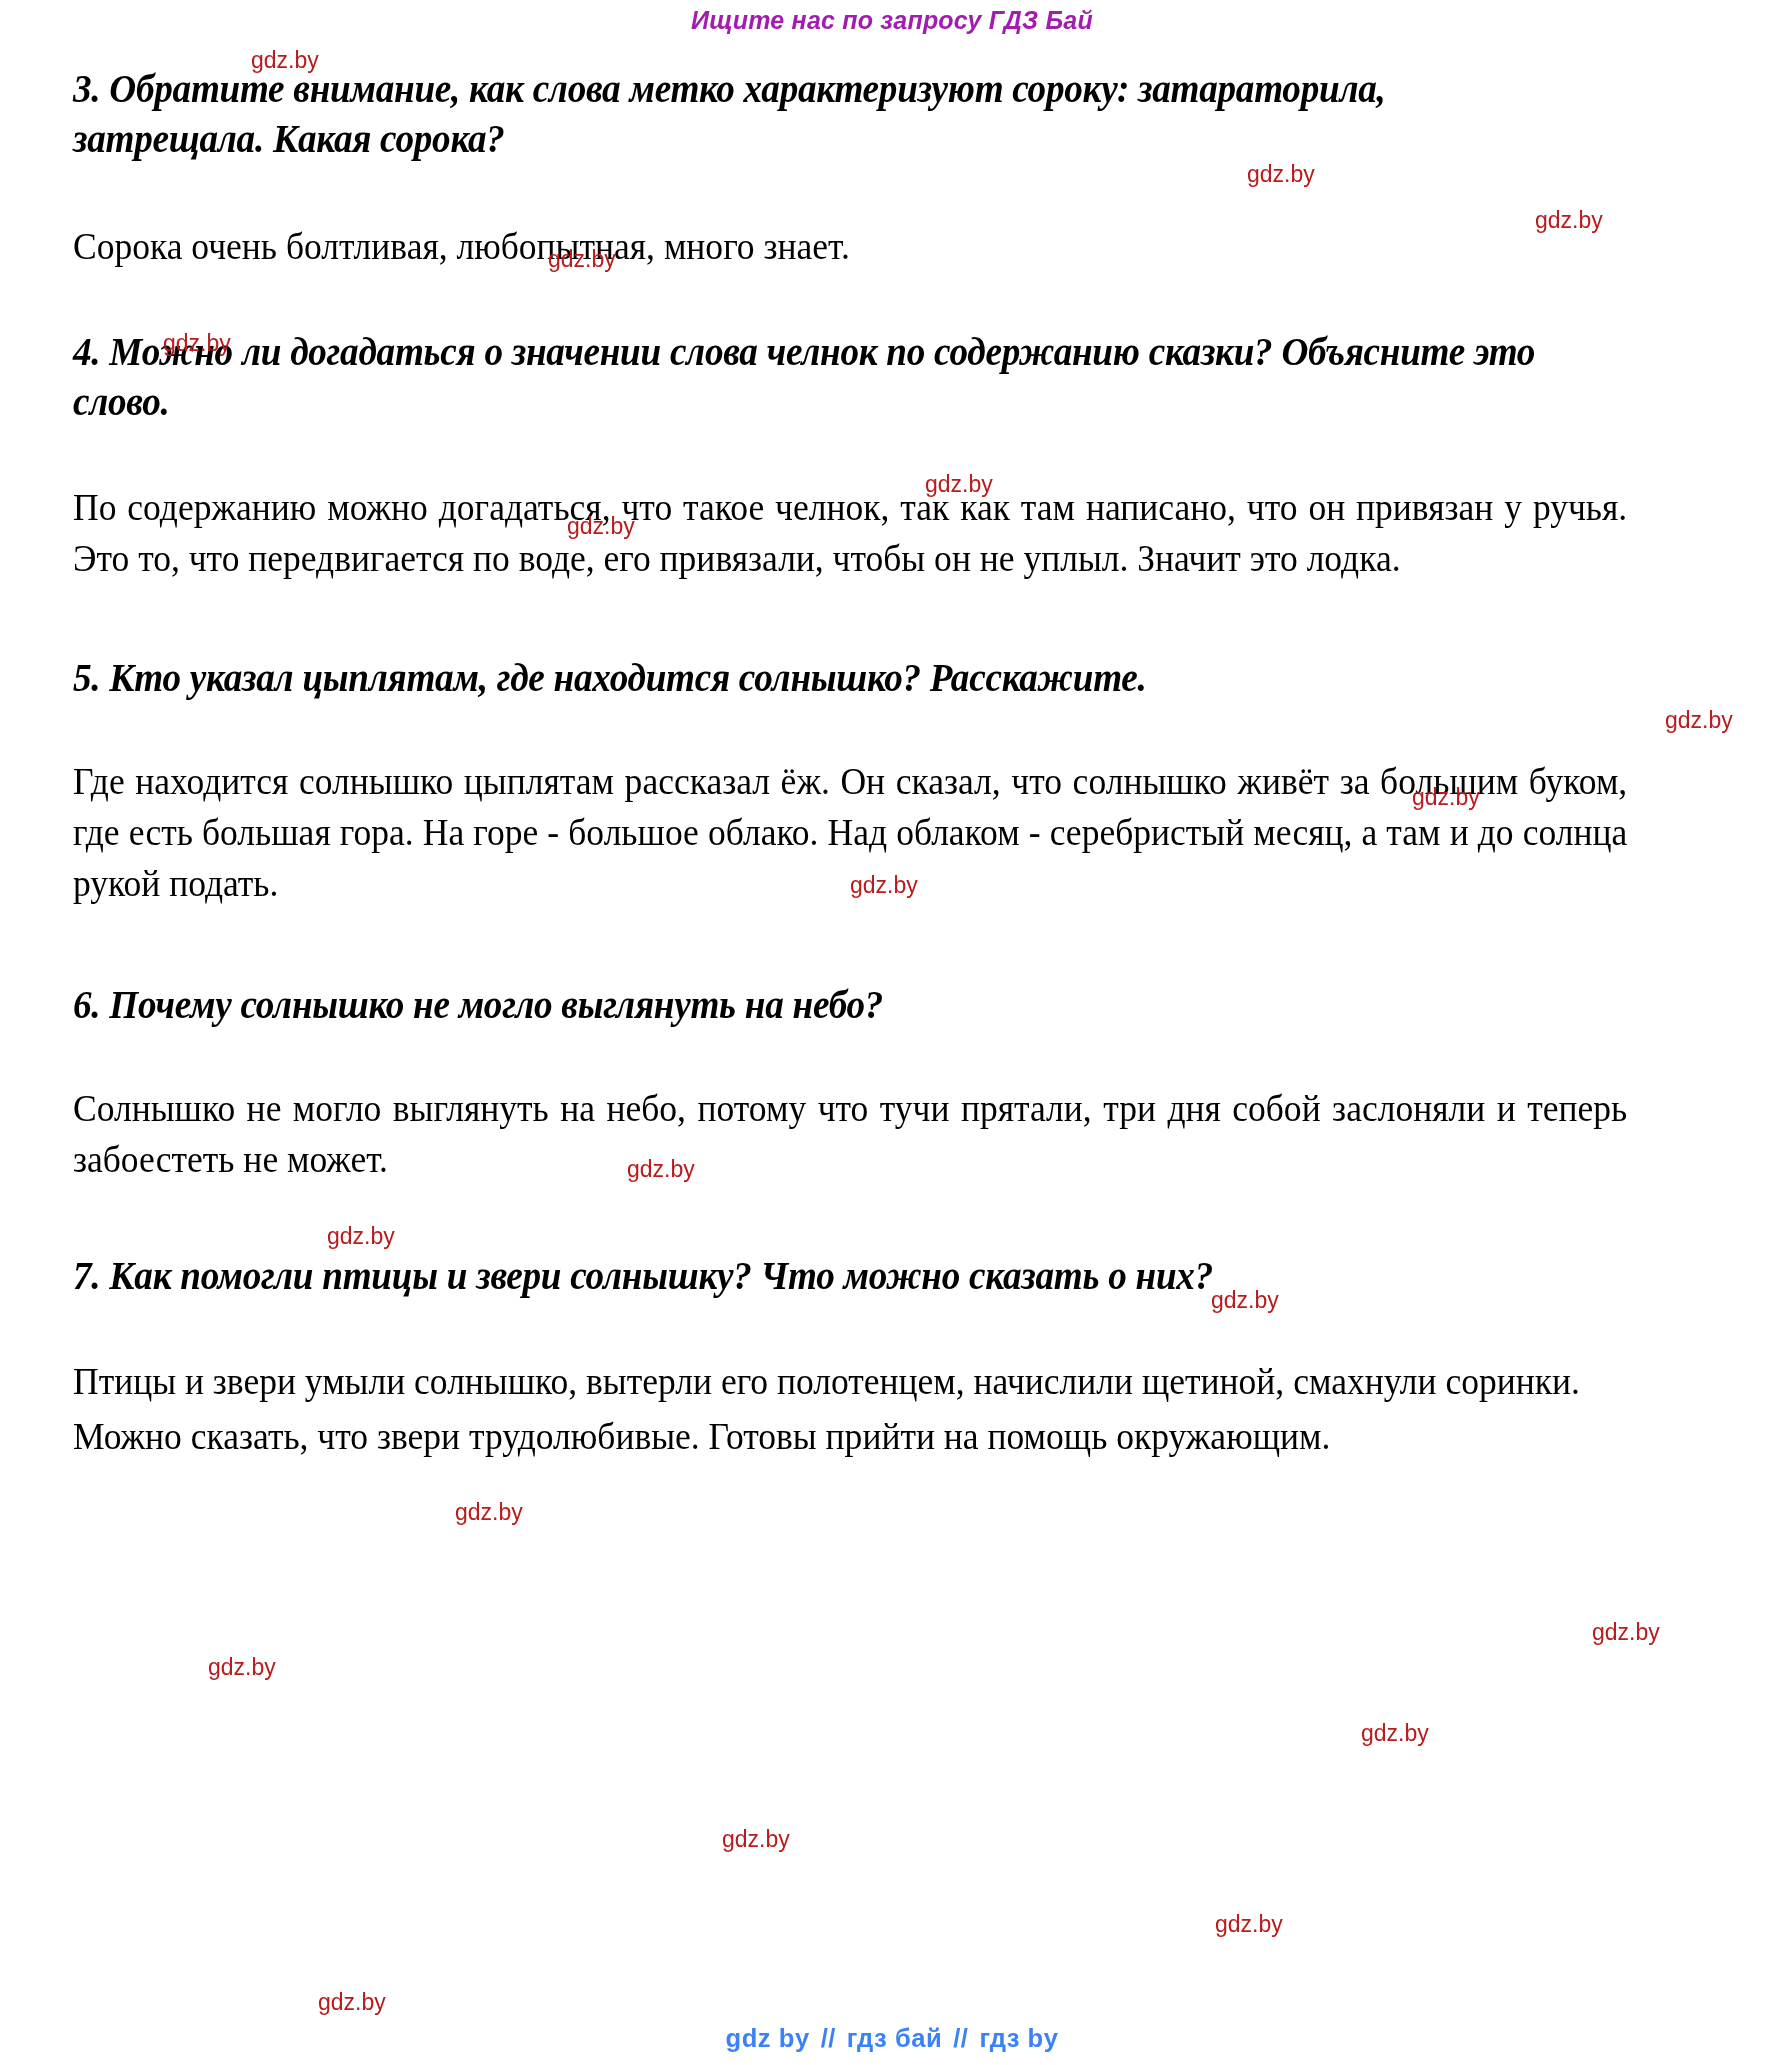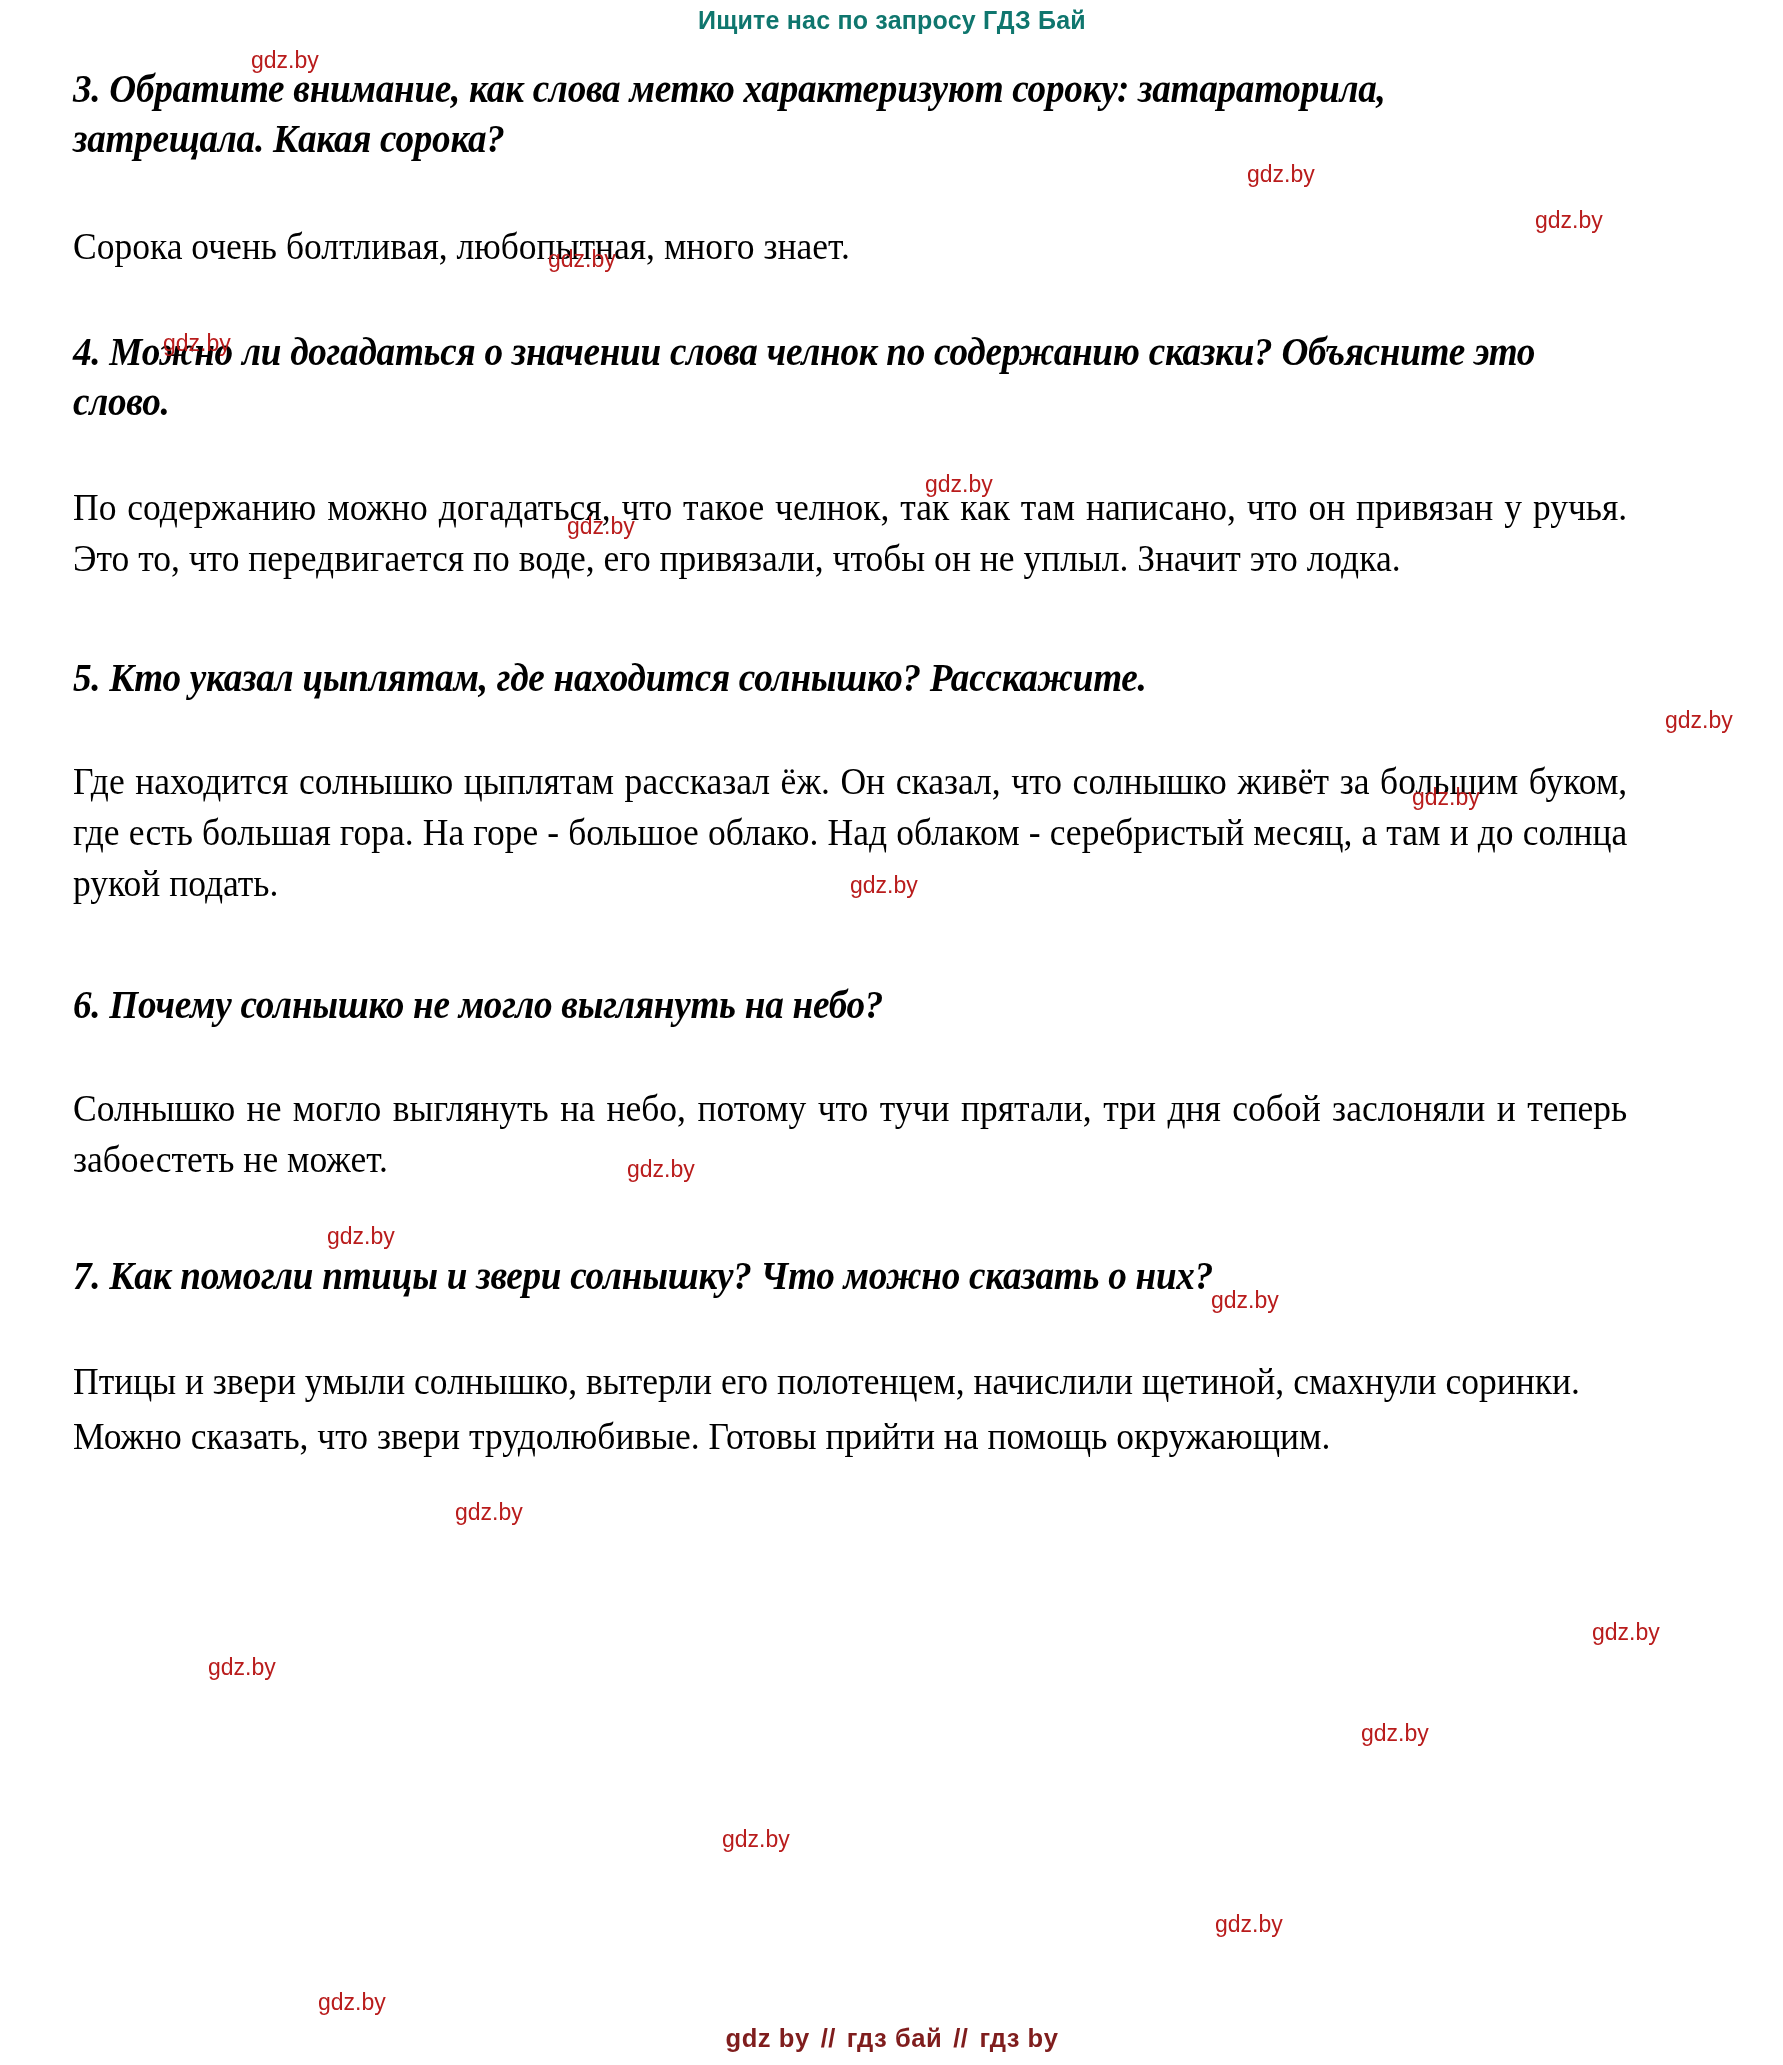--- a/index.html
+++ b/index.html
@@ -109,21 +109,21 @@
     letter-spacing: 0.5px;
     z-index: 6;
   }
   .footer span { margin: 0 5.5px; }
 </style>
 </head>
 <body>
 
 <div class="page">
 
-  <div class="promo-banner" style="color: #0f766e;">Ищите нас по запросу ГДЗ Бай</div>
+  <div class="promo-banner" style="color: #a21caf; font-style: italic;">Ищите нас по запросу ГДЗ Бай</div>
 
   <div class="content">
 
     <div class="qhead blk-q3">3. Обратите внимание, как слова метко характеризуют сороку: затараторила, затрещала. Какая сорока?</div>
     <div class="answer blk-a3 noj">Сорока очень болтливая, любопытная, много знает.</div>
 
     <div class="qhead blk-q4">4. Можно ли догадаться о значении слова челнок по содержанию сказки? Объясните это слово.</div>
     <div class="answer blk-a4">По содержанию можно догадаться, что такое челнок, так как там написано, что он привязан у ручья. Это то, что передвигается по воде, его привязали, чтобы он не уплыл. Значит это лодка.</div>
 
     <div class="qhead blk-q5">5. Кто указал цыплятам, где находится солнышко? Расскажите.</div>
@@ -154,16 +154,16 @@
       <div class="wm" style="left: 1211px; top: 1288px;">gdz.by</div>
       <div class="wm" style="left: 455px; top: 1500px;">gdz.by</div>
       <div class="wm" style="left: 1592px; top: 1620px;">gdz.by</div>
       <div class="wm" style="left: 208px; top: 1655px;">gdz.by</div>
       <div class="wm" style="left: 1361px; top: 1721px;">gdz.by</div>
       <div class="wm" style="left: 722px; top: 1827px;">gdz.by</div>
       <div class="wm" style="left: 1215px; top: 1912px;">gdz.by</div>
       <div class="wm" style="left: 318px; top: 1990px;">gdz.by</div>
     </div>
 
-  <div class="footer" id="site-footer" style="color: #7f1d1d;"><span>gdz by</span><span>//</span><span>гдз бай</span><span>//</span><span>гдз by</span></div>
+  <div class="footer" id="site-footer" style="color: #3b82f6;"><span>gdz by</span><span>//</span><span>гдз бай</span><span>//</span><span>гдз by</span></div>
 
 </div>
 
 
 </body></html>

